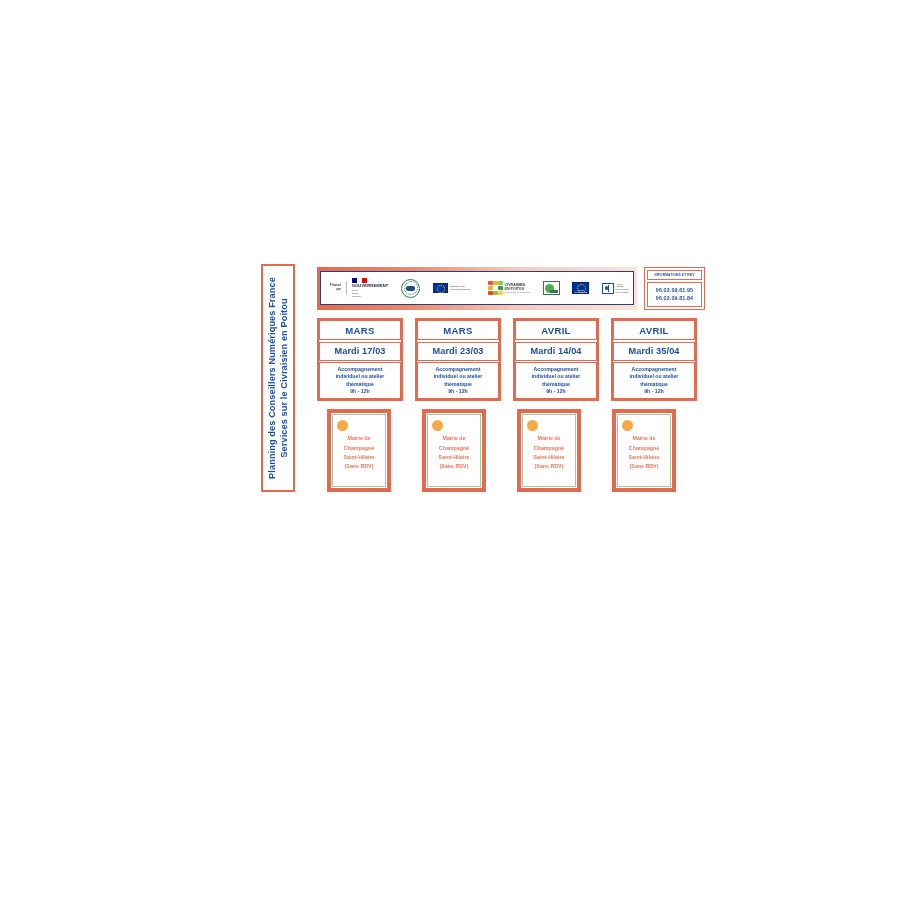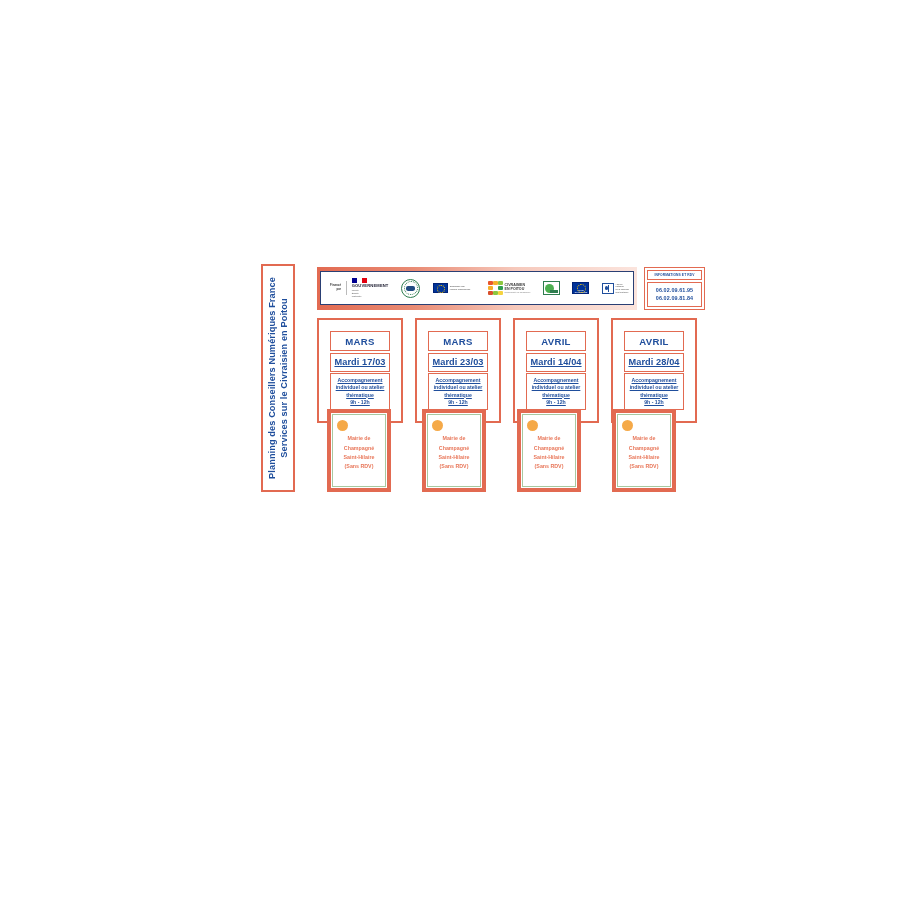--- a/index.html
+++ b/index.html
@@ -193,29 +193,29 @@
     left: 56px; top: 54px;
     width: 388px;
     display: flex;
     gap: 12px;
   }
   .col { width: 86px; }
 
   .date-card {
     border: 2.2px solid #E26A51;
     background: #ffffff;
-    padding: 11px;
+    padding: 0;
   }
   .cell {
     border: 1.4px solid #E26A51;
     text-align: center;
     color: #1F4E9C;
     background: #ffffff;
   }
-  .cell + .cell { margin-top: 1.6px; text-decoration: underline; }
+  .cell + .cell { margin-top: 1.6px; }
   .cell-month { font-size: 9.6px; font-weight: bold; padding: 3.6px 0; letter-spacing: .3px; }
   .cell-day   { font-size: 9.2px; font-weight: bold; padding: 3.4px 0; letter-spacing: .1px; }
   .cell-desc  { font-size: 5.2px; font-weight: bold; padding: 3px 2px 3px; line-height: 7.2px; }
   .cell-desc .hours { display: block; margin-top: .5px; }
 
   
   .loc-row {
     position: absolute;
     left: 66px; top: 145px;
     width: 378px;
@@ -386,21 +386,21 @@
           <div>individuel ou atelier</div>
           <div>thématique</div>
           <div class="hours">9h - 12h</div>
         </div>
       </div>
     </div>
 
     <div class="col">
       <div class="date-card">
         <div class="cell cell-month">AVRIL</div>
-        <div class="cell cell-day">Mardi 28/04</div>
+        <div class="cell cell-day">Mardi 35/04</div>
         <div class="cell cell-desc">
           <div>Accompagnement</div>
           <div>individuel ou atelier</div>
           <div>thématique</div>
           <div class="hours">9h - 12h</div>
         </div>
       </div>
     </div>
 
   </div>

